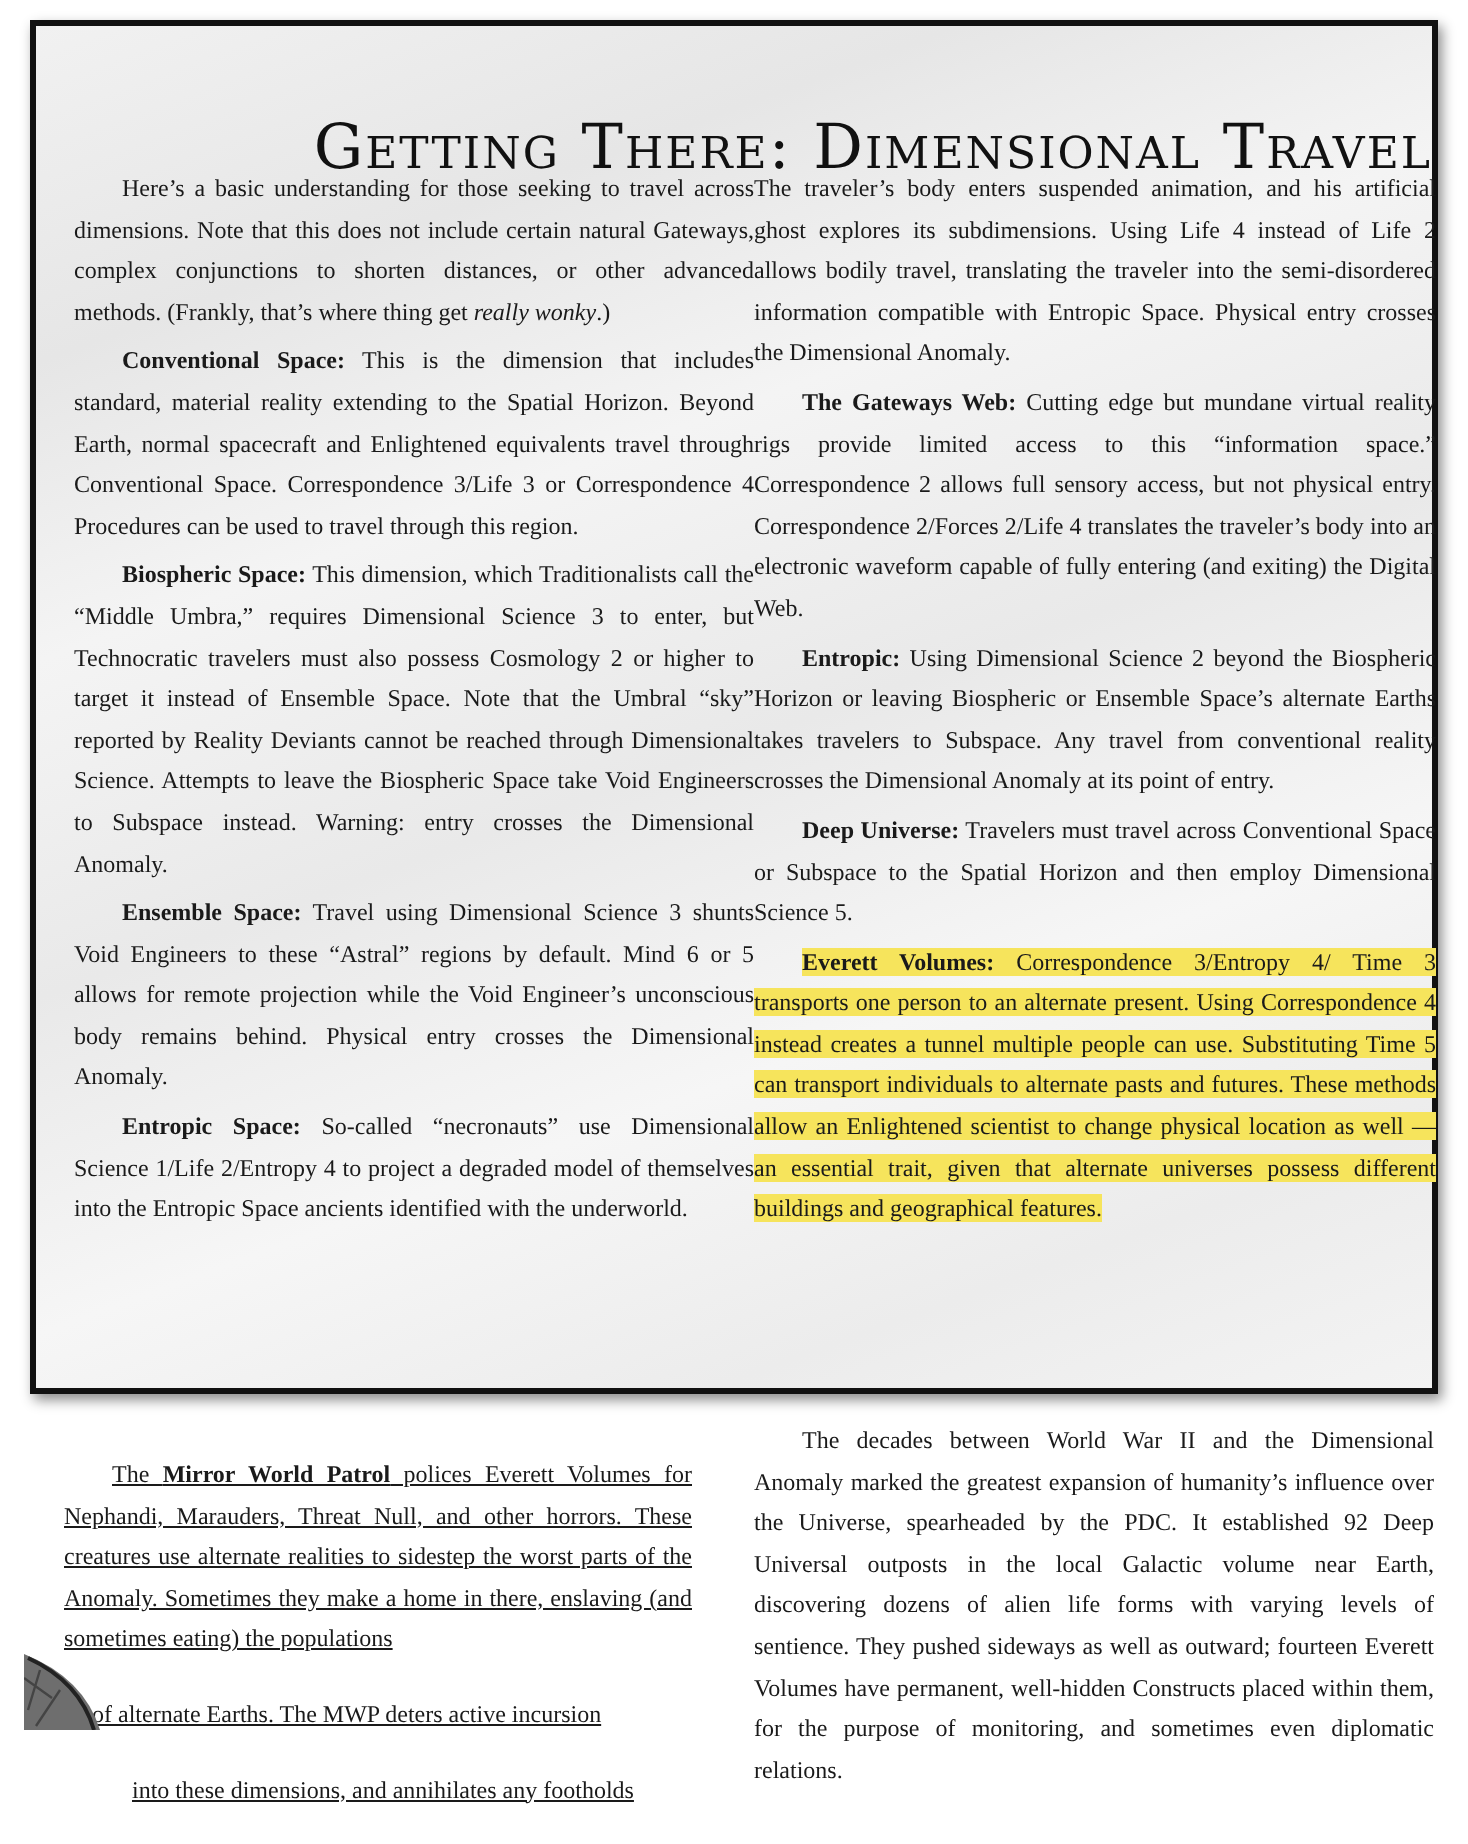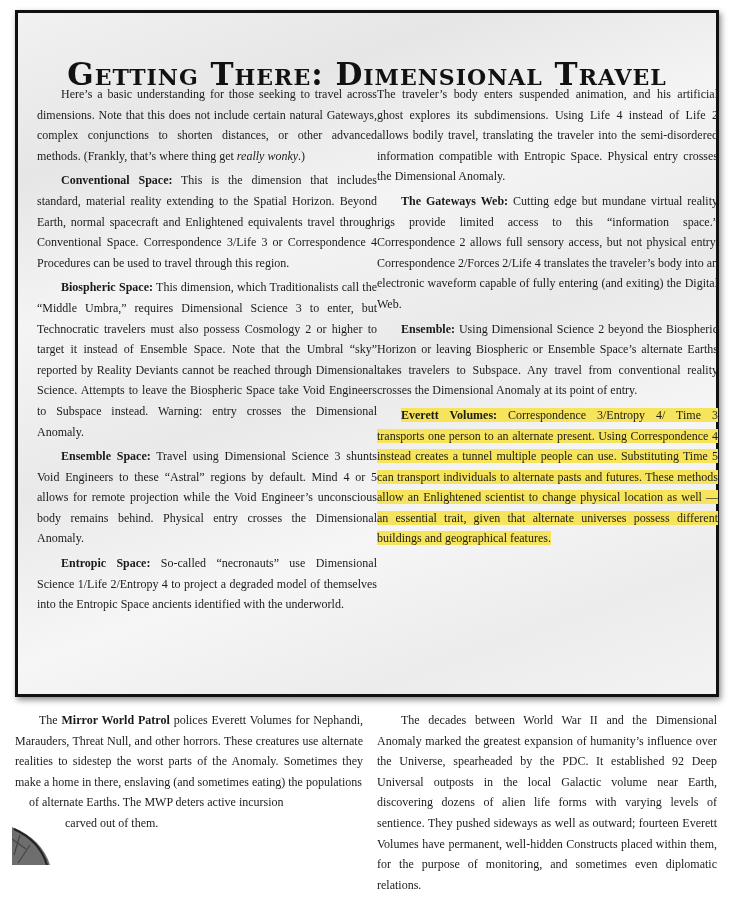--- a/index.html
+++ b/index.html
@@ -23,27 +23,27 @@
     height: 681px;
     border: 3px solid #111;
     background: linear-gradient(160deg, #f1f1f1 0%, #e6e6e6 18%, #f4f4f4 34%, #e9e9e9 52%, #f6f6f6 70%, #ececec 86%, #f3f3f3 100%);
     box-shadow: 2px 3px 6px rgba(0,0,0,0.45);
   }
   .box-title {
     position: absolute;
     left: 0;
     right: 0;
     top: 22px;
-    text-align: center;
+    text-align: right;
     font-family: "DejaVu Serif", serif;
     font-variant: small-caps;
     font-size: 31px;
     letter-spacing: 1px;
     color: #111;
-    font-weight: bold;
+    font-weight: normal;
   }
   .col {
     position: absolute;
     font-size: 12px;
     line-height: 20.6px;
     text-align: justify;
   }
   .col p {
     margin: 0 0 4px 0;
     text-indent: 2em;
@@ -63,56 +63,58 @@
   .ornament {
     position: absolute;
     left: 12px;
     top: 825px;
     width: 40px;
     height: 40px;
   }
   .indent-a { padding-left: 14px; text-indent: 0 !important; }
   .indent-b { padding-left: 34px; text-indent: 0 !important; }
   .indent-c { padding-left: 50px; text-indent: 0 !important; }
-  .col-left-page p { margin: 0; text-indent: 0; }
+  .col-left-page p { margin: 17px; text-indent: 0; text-decoration: underline; }
   .col-left-page .first { text-indent: 2em; }
 </style>
 </head>
 <body>
 
 <div class="sidebar-box">
   <h1 class="box-title">Getting There: Dimensional Travel</h1>
 
   <div class="col col-left-box">
     <p><span>Here’s a basic understanding for those seeking to travel across dimensions. Note that this does not include certain natural Gateways, complex conjunctions to shorten distances, or other advanced methods. (Frankly, that’s where thing get </span><em>really wonky</em><span>.)</span></p>
 
     <p><span class="lead">Conventional Space:</span><span> This is the dimension that includes standard, material reality extending to the Spatial Horizon. Beyond Earth, normal spacecraft and Enlightened equivalents travel through Conventional Space. Correspondence 3/Life 3 or Correspondence 4 Procedures can be used to travel through this region.</span></p>
 
     <p><span class="lead">Biospheric Space:</span><span> This dimension, which Traditionalists call the “Middle Umbra,” requires Dimensional Science 3 to enter, but Technocratic travelers must also possess Cosmology 2 or higher to target it instead of Ensemble Space. Note that the Umbral “sky” reported by Reality Deviants cannot be reached through Dimensional Science. Attempts to leave the Biospheric Space take Void Engineers to Subspace instead. Warning: entry crosses the Dimensional Anomaly.</span></p>
 
-    <p><span class="lead">Ensemble Space:</span><span> Travel using Dimensional Science 3 shunts Void Engineers to these “Astral” regions by default. Mind 4 or 5 allows for remote projection while the Void Engineer’s unconscious body remains behind. Physical entry crosses the Dimensional Anomaly.</span></p>
+    <p><span class="lead">Ensemble Space:</span><span> Travel using Dimensional Science 3 shunts Void Engineers to these “Astral” regions by default. Mind 6 or 5 allows for remote projection while the Void Engineer’s unconscious body remains behind. Physical entry crosses the Dimensional Anomaly.</span></p>
 
     <p><span class="lead">Entropic Space:</span><span> So-called “necronauts” use Dimensional Science 1/Life 2/Entropy 4 to project a degraded model of themselves into the Entropic Space ancients identified with the underworld.</span></p>
   </div>
 
   <div class="col col-right-box">
     <p class="noindent">The traveler’s body enters suspended animation, and his artificial ghost explores its subdimensions. Using Life 4 instead of Life 2 allows bodily travel, translating the traveler into the semi-disordered information compatible with Entropic Space. Physical entry crosses the Dimensional Anomaly.</p>
 
     <p><span class="lead">The Gateways Web:</span><span> Cutting edge but mundane virtual reality rigs provide limited access to this “information space.” Correspondence 2 allows full sensory access, but not physical entry. Correspondence 2/Forces 2/Life 4 translates the traveler’s body into an electronic waveform capable of fully entering (and exiting) the Digital Web.</span></p>
 
-    <p><span class="lead">Ensemble:</span><span> Using Dimensional Science 2 beyond the Biospheric Horizon or leaving Biospheric or Ensemble Space’s alternate Earths takes travelers to Subspace. Any travel from conventional reality crosses the Dimensional Anomaly at its point of entry.</span></p>
+    <p><span class="lead">Entropic:</span><span> Using Dimensional Science 2 beyond the Biospheric Horizon or leaving Biospheric or Ensemble Space’s alternate Earths takes travelers to Subspace. Any travel from conventional reality crosses the Dimensional Anomaly at its point of entry.</span></p>
 
+    <p><span class="lead">Deep Universe:</span><span> Travelers must travel across Conventional Space or Subspace to the Spatial Horizon and then employ Dimensional Science 5.</span></p>
 
     <p><span class="highlighted"><span class="lead">Everett Volumes:</span><span> Correspondence 3/Entropy 4/ Time 3 transports one person to an alternate present. Using Correspondence 4 instead creates a tunnel multiple people can use. Substituting Time 5 can transport individuals to alternate pasts and futures. These methods allow an Enlightened scientist to change physical location as well — an essential trait, given that alternate universes possess different buildings and geographical features.</span></span></p>
   </div>
 </div>
 
 <div class="col col-left-page">
   <p class="first"><span>The </span><span class="lead">Mirror World Patrol</span><span> polices Everett Volumes for Nephandi, Marauders, Threat Null, and other horrors. These creatures use alternate realities to sidestep the worst parts of the Anomaly. Sometimes they make a home in there, enslaving (and sometimes eating) the populations</span></p>
   <p class="indent-a">of alternate Earths. The MWP deters active incursion</p>
+  <p class="indent-b">into these dimensions, and annihilates any footholds</p>
   <p class="indent-c">carved out of them.</p>
 </div>
 
 <svg class="ornament" viewBox="0 0 40 40">
   <path d="M0 2 Q30 14 38 40 L0 40 Z" fill="#6e6e6e"></path>
   <path d="M2 4 Q28 16 35 40" stroke="#222" stroke-width="2" fill="none"></path>
   <path d="M0 14 L14 24 M8 10 L2 30 M18 20 L6 38" stroke="#444" stroke-width="1.2" fill="none"></path>
 </svg>
 
 <div class="col col-right-page">

